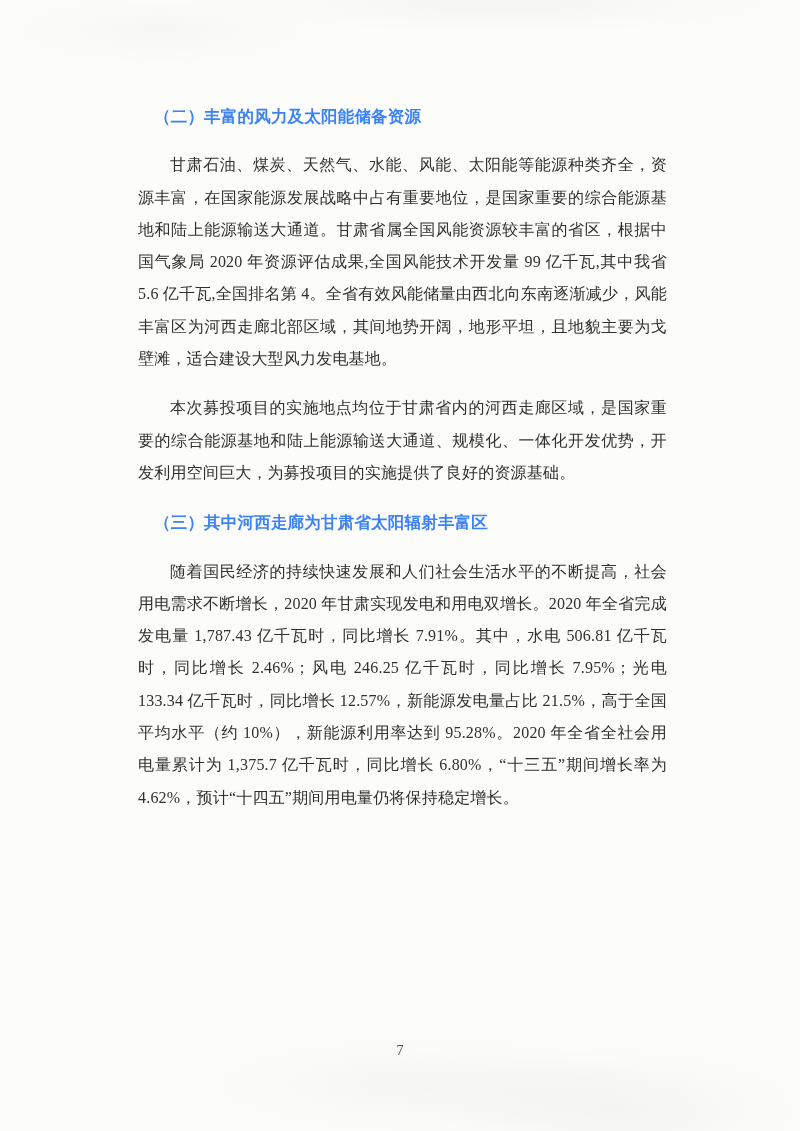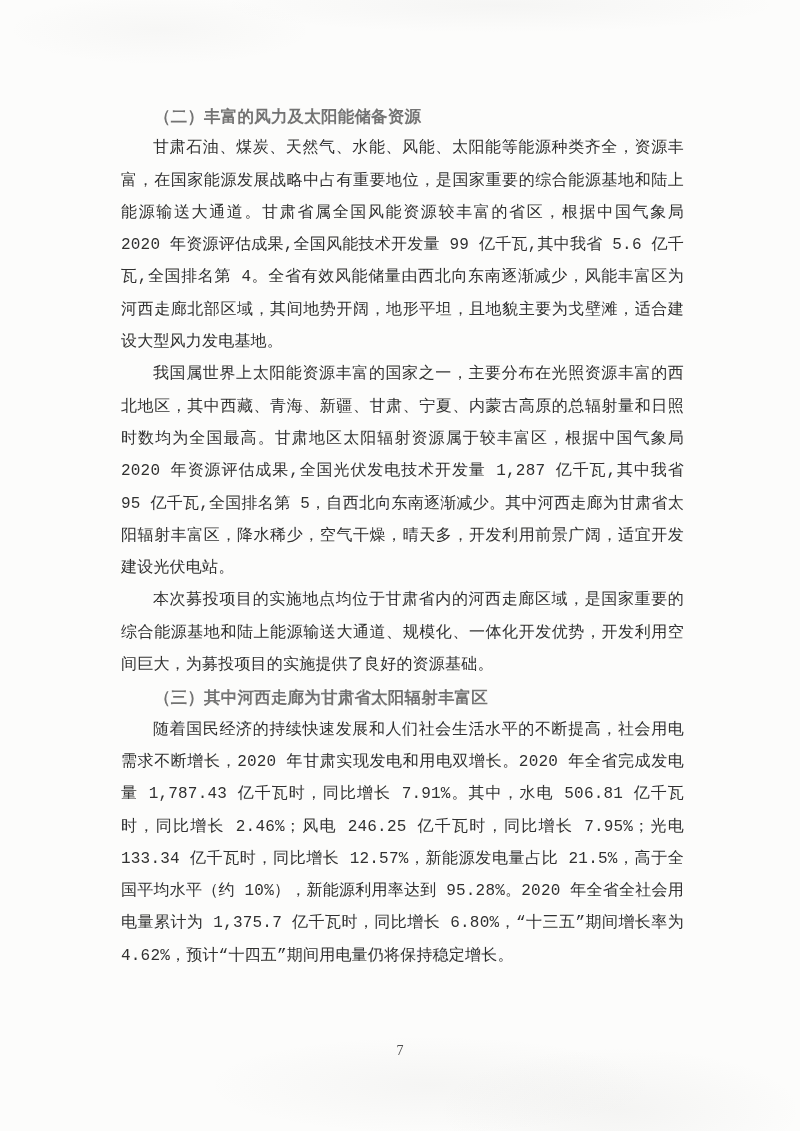--- a/index.html
+++ b/index.html
@@ -28,34 +28,33 @@
     position: absolute;
     left: 121px;
     top: 100px;
     width: 563px;
     color: #303030;
     font-size: 16px;
     line-height: 32.3px;
     letter-spacing: 0.2px;
   }
   .para {
-    margin: 0;
+    margin: 17px;
     text-indent: 2em;
     text-align: justify;
     text-justify: inter-character;
-    font-family: Liberation Mono, monospace;
   }
   .heading {
     margin: 0;
     text-indent: 2em;
     font-family: "Liberation Sans", "DejaVu Sans", sans-serif;
     font-weight: 700;
     font-size: 16.5px;
     line-height: 32.3px;
-    color: #737373;
+    color: #3b82f6;
     text-align: left;
     white-space: nowrap;
   }
   .page-number {
     position: absolute;
     top: 1041px;
     left: 0;
     width: 800px;
     text-align: center;
     font-size: 14px;
@@ -68,21 +67,20 @@
 <body>
 
 <div class="page">
 
   <div class="content">
 
     <div class="heading">（二）丰富的风力及太阳能储备资源</div>
 
     <p class="para">甘肃石油、煤炭、天然气、水能、风能、太阳能等能源种类齐全，资源丰富，在国家能源发展战略中占有重要地位，是国家重要的综合能源基地和陆上能源输送大通道。甘肃省属全国风能资源较丰富的省区，根据中国气象局 2020 年资源评估成果,全国风能技术开发量 99 亿千瓦,其中我省 5.6 亿千瓦,全国排名第 4。全省有效风能储量由西北向东南逐渐减少，风能丰富区为河西走廊北部区域，其间地势开阔，地形平坦，且地貌主要为戈壁滩，适合建设大型风力发电基地。</p>
 
-    <p class="para">我国属世界上太阳能资源丰富的国家之一，主要分布在光照资源丰富的西北地区，其中西藏、青海、新疆、甘肃、宁夏、内蒙古高原的总辐射量和日照时数均为全国最高。甘肃地区太阳辐射资源属于较丰富区，根据中国气象局 2020 年资源评估成果,全国光伏发电技术开发量 1,287 亿千瓦,其中我省 95 亿千瓦,全国排名第 5，自西北向东南逐渐减少。其中河西走廊为甘肃省太阳辐射丰富区，降水稀少，空气干燥，晴天多，开发利用前景广阔，适宜开发建设光伏电站。</p>
 
     <p class="para">本次募投项目的实施地点均位于甘肃省内的河西走廊区域，是国家重要的综合能源基地和陆上能源输送大通道、规模化、一体化开发优势，开发利用空间巨大，为募投项目的实施提供了良好的资源基础。</p>
 
     <div class="heading">（三）其中河西走廊为甘肃省太阳辐射丰富区</div>
 
     <p class="para">随着国民经济的持续快速发展和人们社会生活水平的不断提高，社会用电需求不断增长，2020 年甘肃实现发电和用电双增长。2020 年全省完成发电量 1,787.43 亿千瓦时，同比增长 7.91%。其中，水电 506.81 亿千瓦时，同比增长 2.46%；风电 246.25 亿千瓦时，同比增长 7.95%；光电 133.34 亿千瓦时，同比增长 12.57%，新能源发电量占比 21.5%，高于全国平均水平（约 10%），新能源利用率达到 95.28%。2020 年全省全社会用电量累计为 1,375.7 亿千瓦时，同比增长 6.80%，“十三五”期间增长率为 4.62%，预计“十四五”期间用电量仍将保持稳定增长。</p>
 
 
   </div>
 

